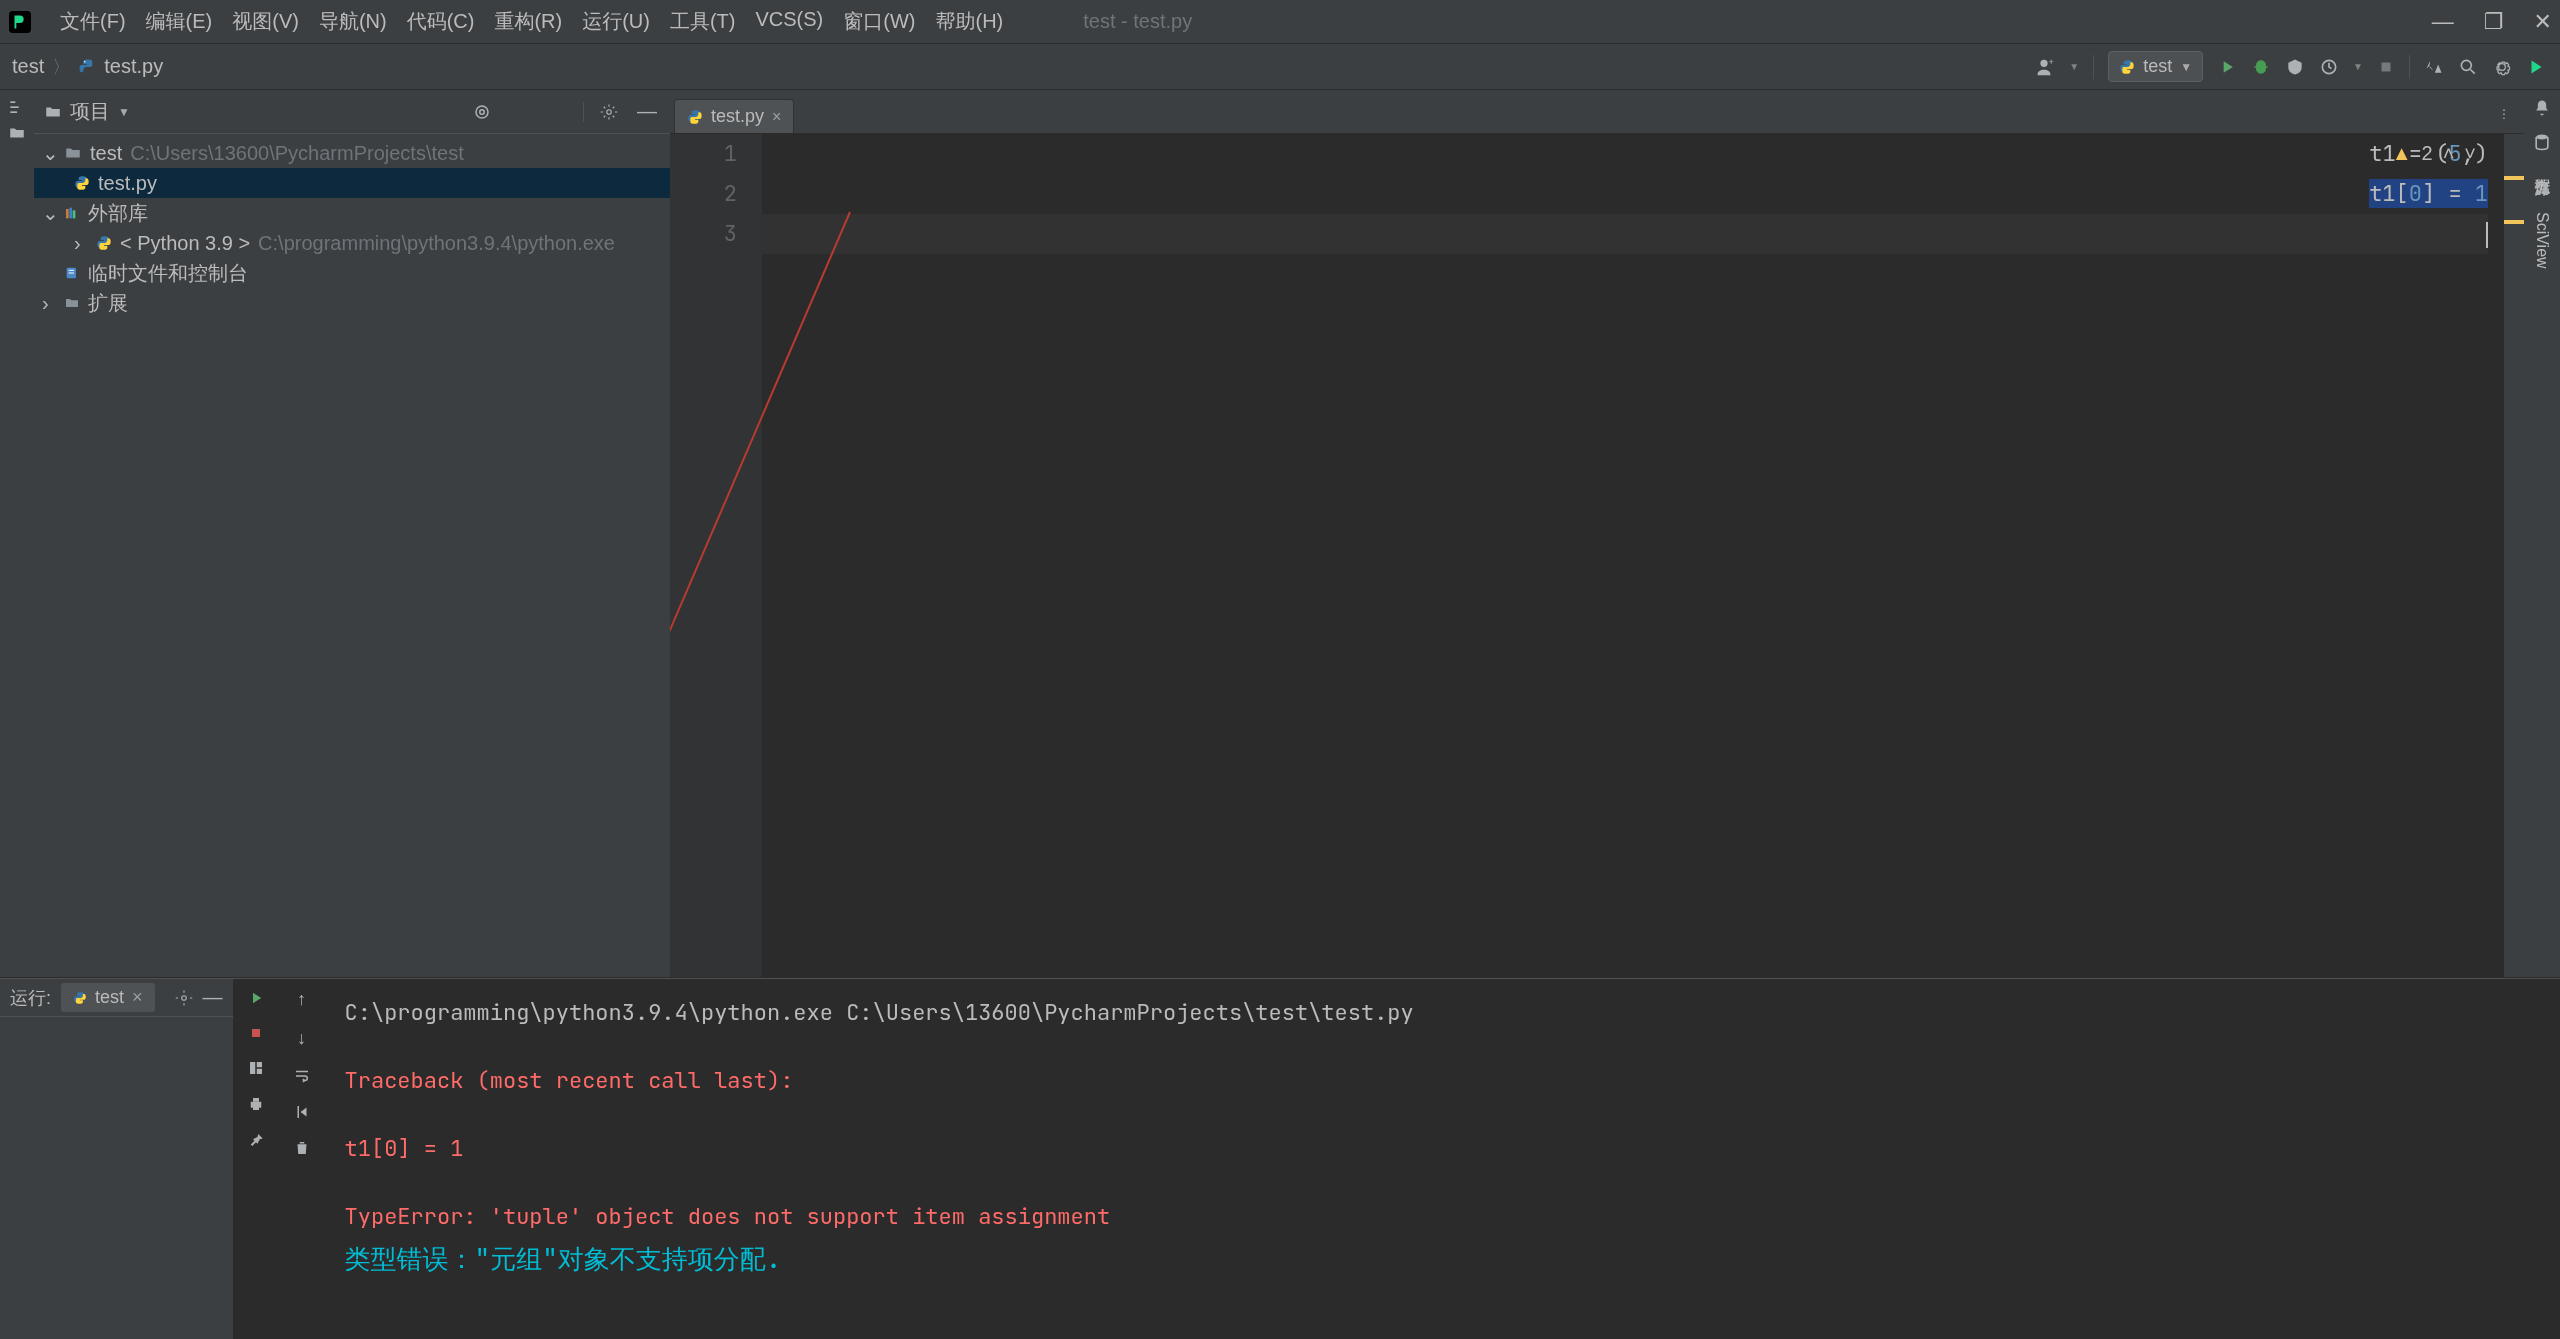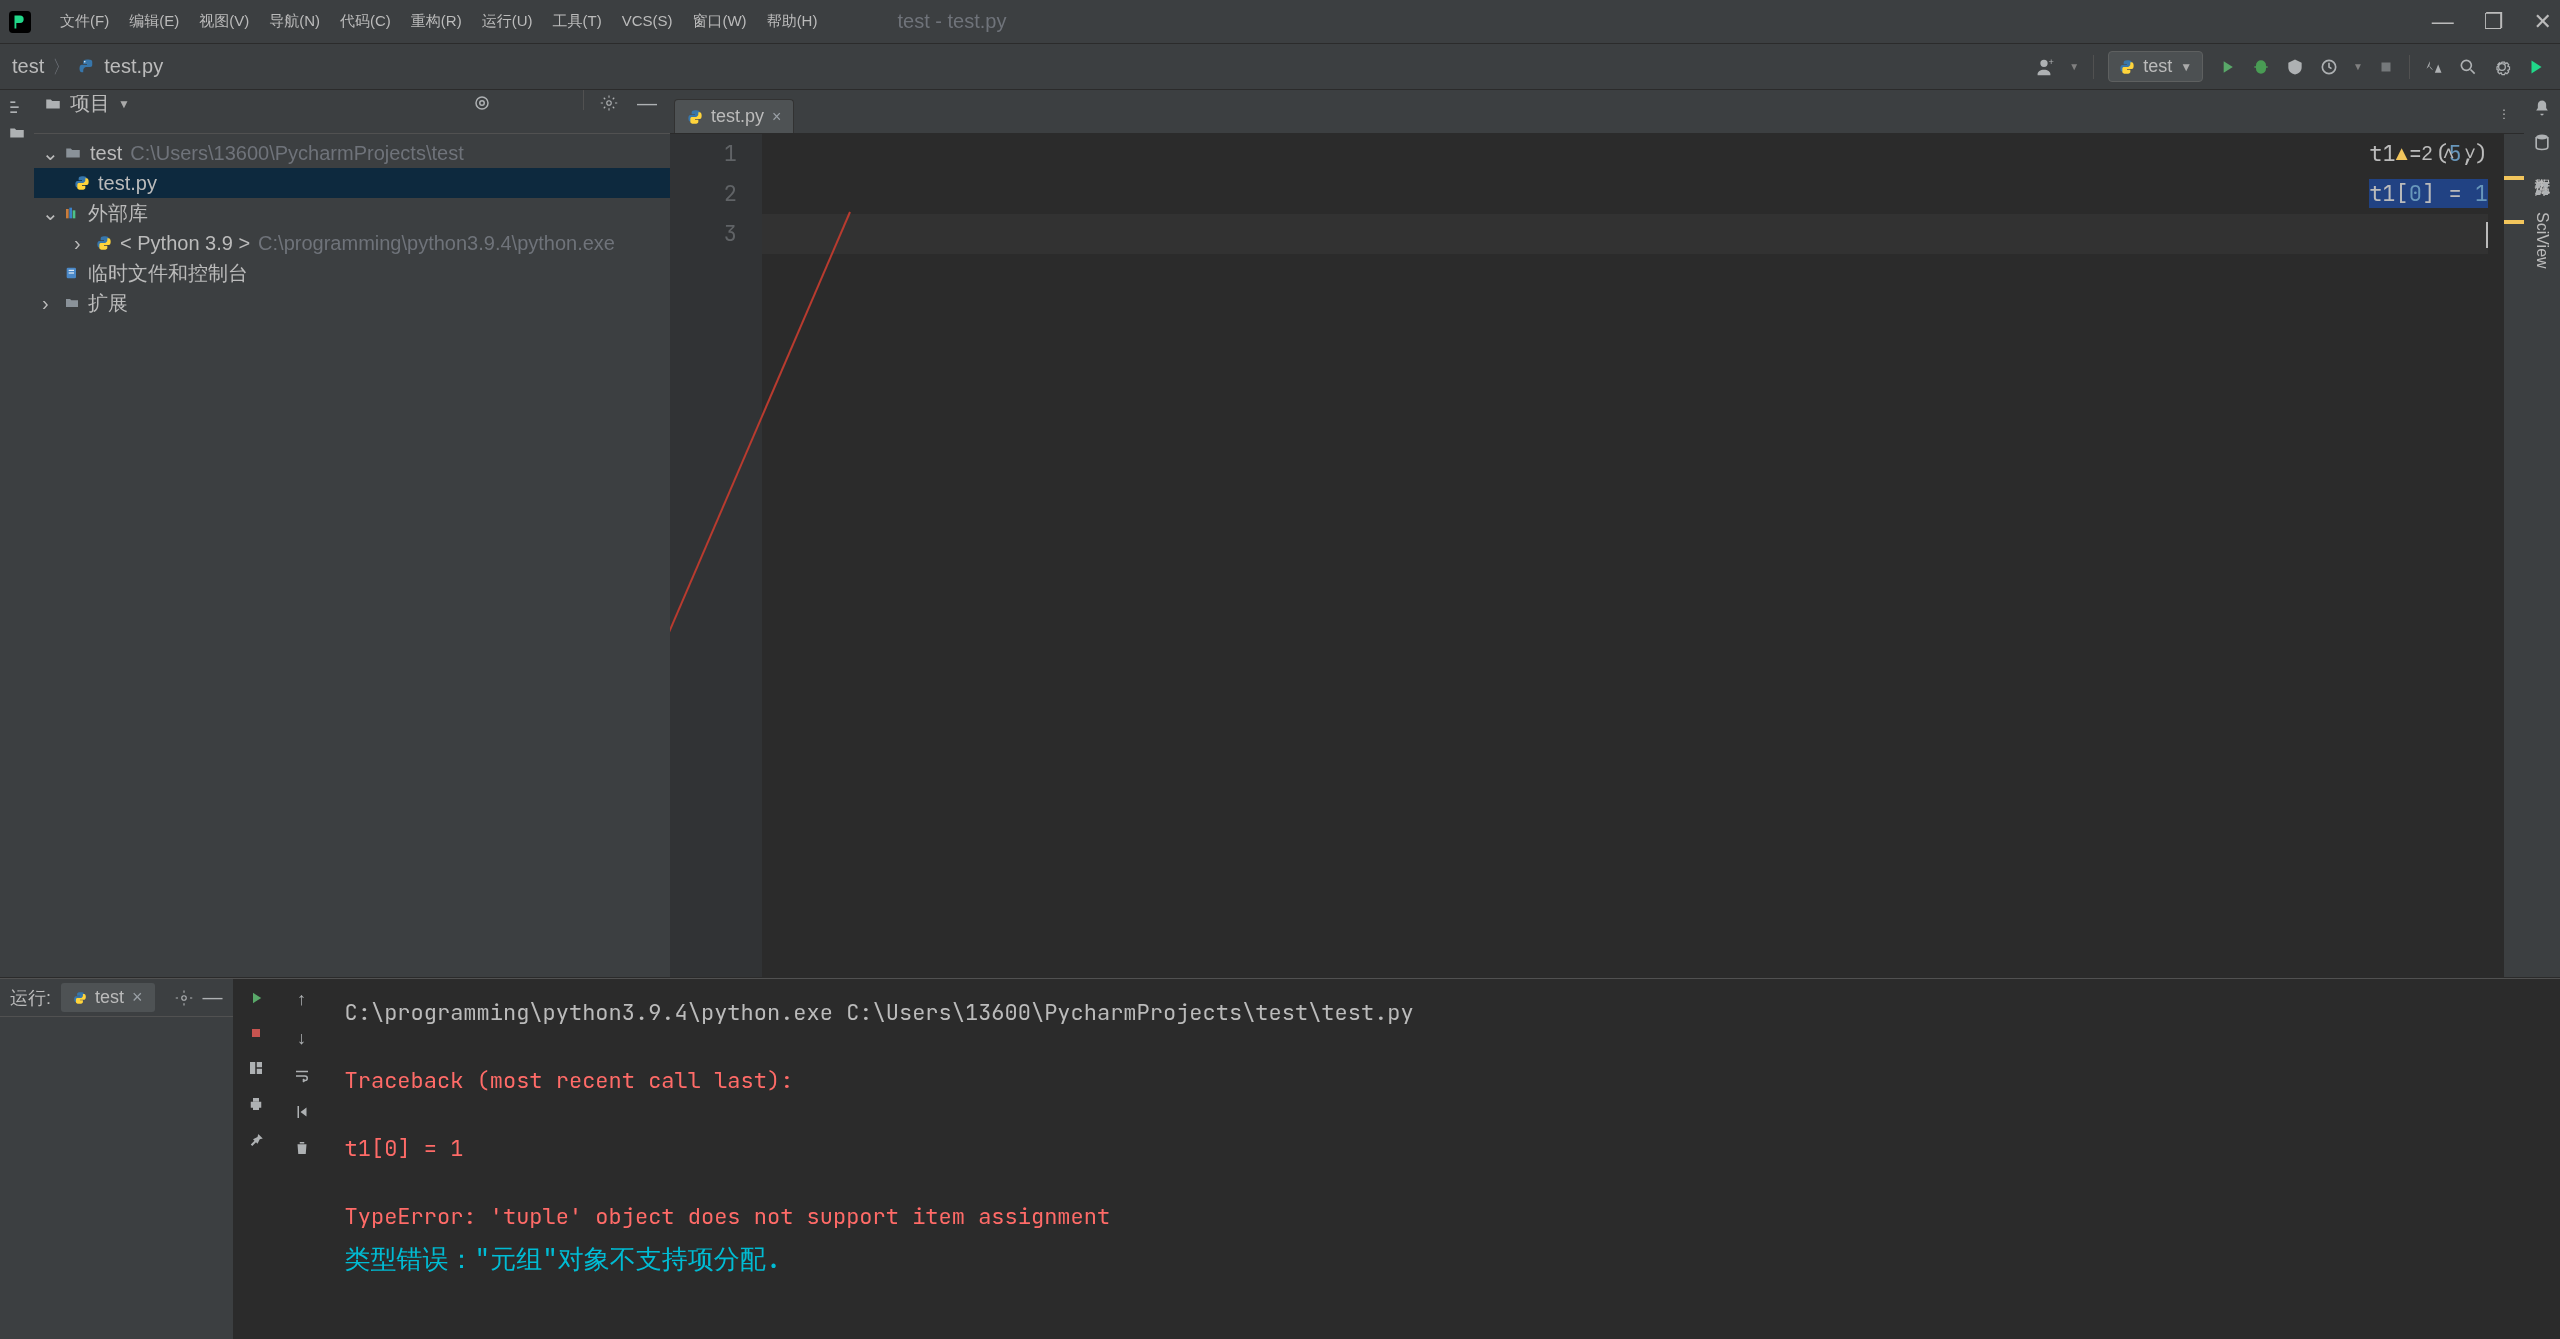--- a/index.html
+++ b/index.html
@@ -18,21 +18,21 @@
 .titlebar {
   height: 44px;
   background: #3c3f41;
   display: flex;
   align-items: center;
   padding: 0 8px;
   border-bottom: 1px solid #2b2b2b;
 }
 .titlebar .app-icon { width: 24px; height: 24px; margin-right: 18px; display:flex; align-items:center; justify-content:center; }
 .menu-items { display: flex; gap: 0; }
-.menu-item { padding: 0 10px; font-size: 15px; color: #bbbbbb; cursor: pointer; }
+.menu-item { padding: 0 10px; font-size: 20px; color: #bbbbbb; cursor: pointer; }
 .window-title { margin-left: 70px; font-size: 20px; color: #6f737a; }
 .window-controls { margin-left: auto; display: flex; gap: 30px; }
 .window-ctrl { font-size: 22px; color: #bbbbbb; cursor: pointer; }
 
 
 .navbar {
   height: 46px;
   background: #3c3f41;
   display: flex;
   align-items: center;
@@ -53,21 +53,21 @@
 .main {
   display: flex;
   height: calc(100% - 44px - 46px - 361px);
   border-bottom: 1px solid #2b2b2b;
 }
 .left-gutter {
   width: 34px; background: #3c3f41;
   display: flex; flex-direction: column; align-items: center; padding-top: 8px; gap: 6px;
 }
 .project-panel { width: 636px; background: #3c3f41; display: flex; flex-direction: column; }
-.project-header { height: 44px; display: flex; align-items: flex-start; gap: 12px; padding: 0 10px; border-bottom: 1px solid #515151; }
+.project-header { height: 44px; display: flex; align-items: center; gap: 12px; padding: 0 10px; border-bottom: 1px solid #515151; }
 .project-header .combo { display:flex; align-items:center; gap:8px; font-size:20px; }
 .project-header .combo .ico svg { width:18px; height:18px; }
 .project-header .spacer { flex:1; }
 .ph-btn { width: 26px; height: 26px; display:flex; align-items:center; justify-content:center; cursor:pointer; }
 .tree { flex:1; padding: 4px 0 0 0; font-size: 20px; overflow:hidden; }
 .tree-row { display:flex; align-items:center; height: 30px; padding-left: 8px; gap: 8px; white-space: nowrap; }
 .tree-row.indent1 { padding-left: 40px; }
 .tree-row.sel { background: #0d293e; }
 .tree-row .hint { color: #6f737a; }
 .tree-row .chev { width: 14px; display:inline-block; color:#bbbbbb; }

